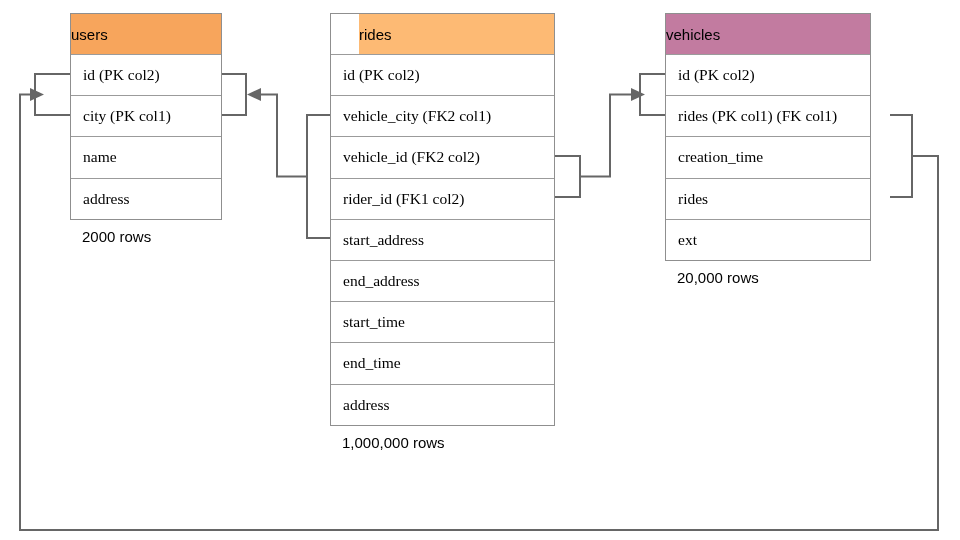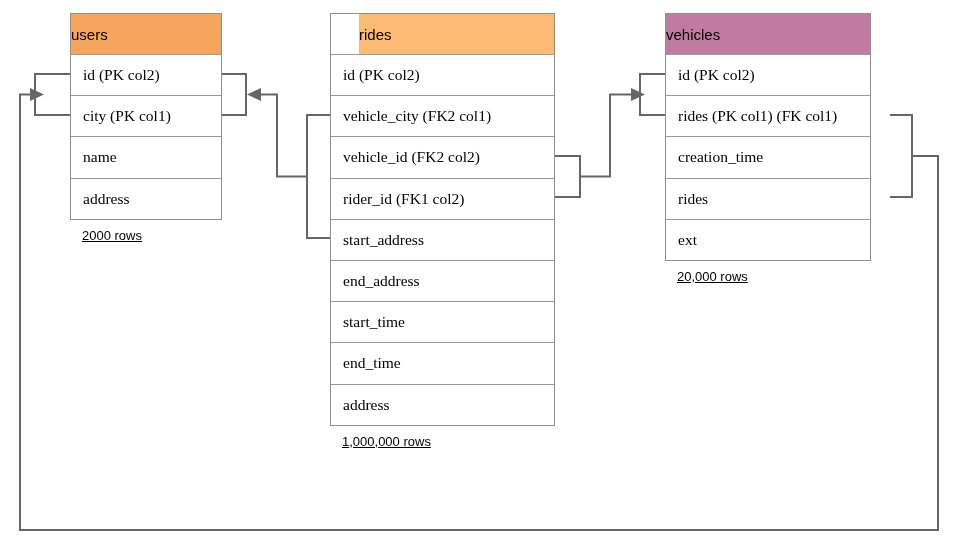--- a/index.html
+++ b/index.html
@@ -46,23 +46,22 @@
     font-size: 15.5px;
     color: #000000;
     border-top: 1px solid #9b9b9b;
     box-sizing: border-box;
     white-space: nowrap;
     font-family: Liberation Serif, serif;
   }
   .row-count {
     margin-top: 8px;
     padding-left: 12px;
-    font-size: 13px;
+    font-size: 15px;
     color: #000000;
-    text-decoration: underline;
   }
   .w-users    { width: 152px; }
   .w-rides    { width: 225px; }
   .w-vehicles { width: 206px; }
 </style>
 </head>
 <body>
 
 <div id="canvas">
 

